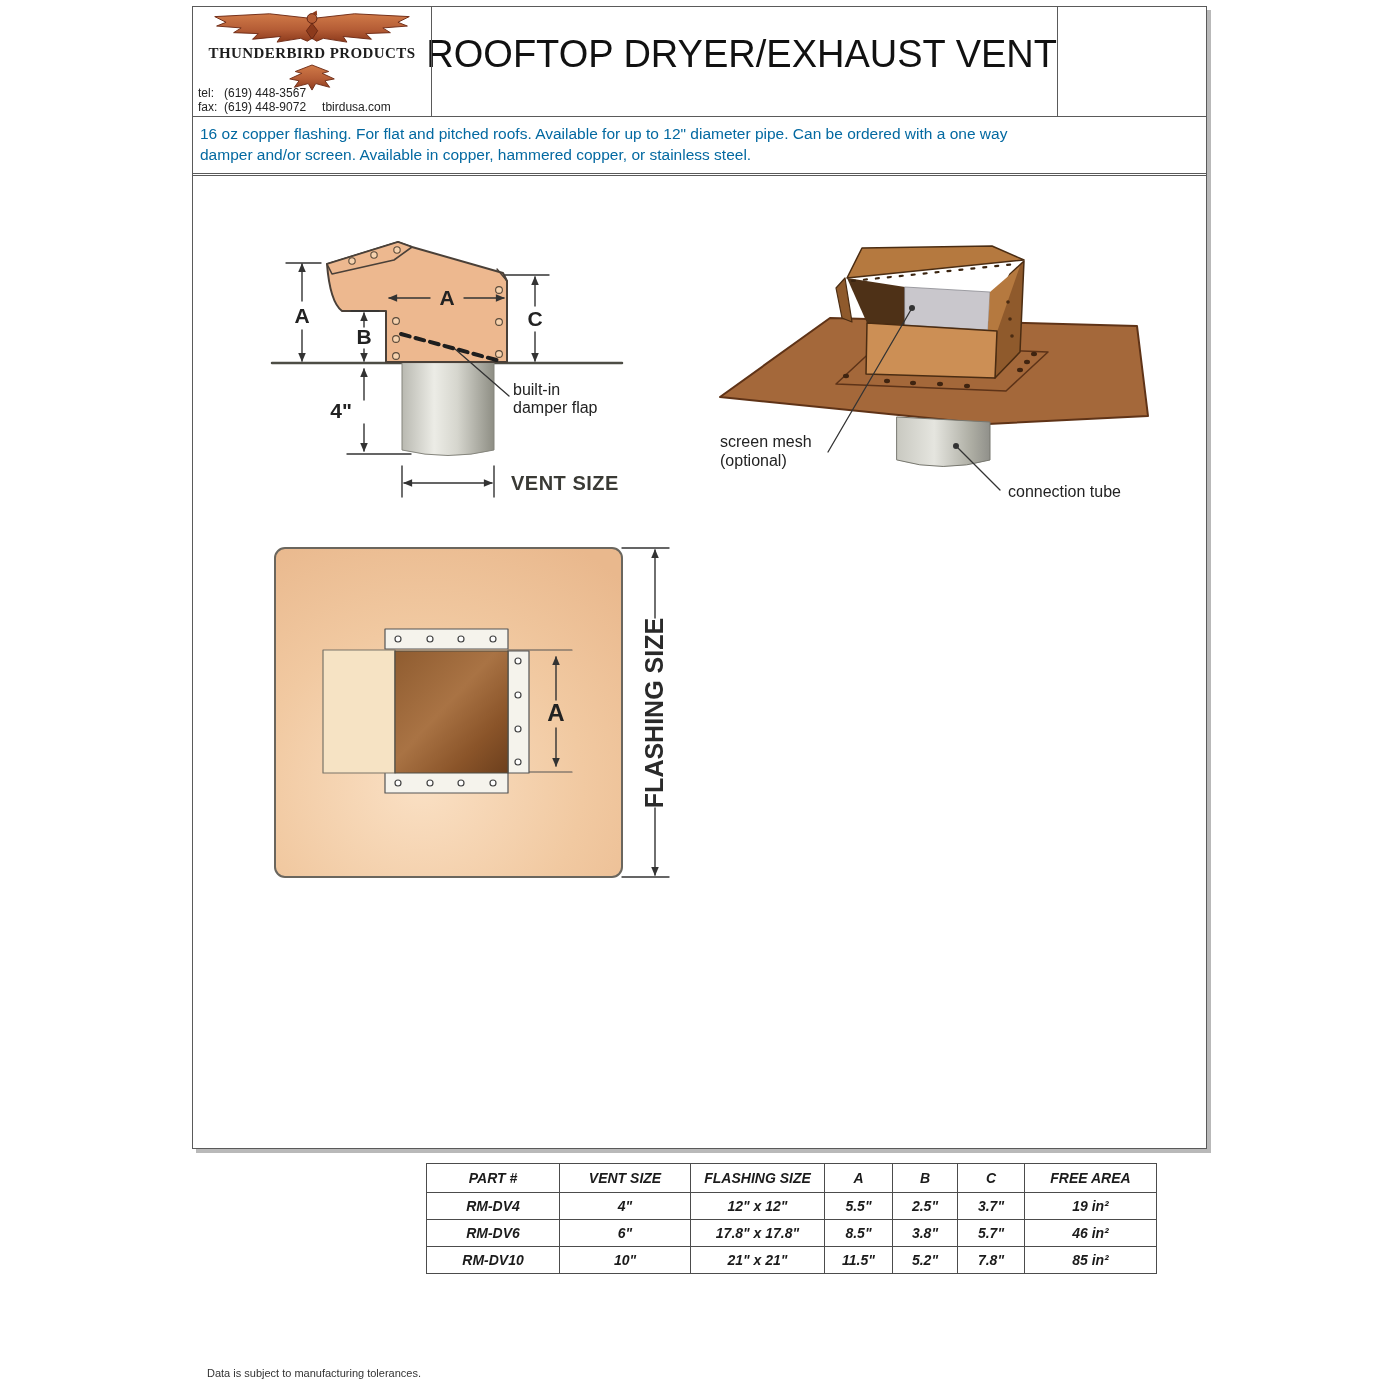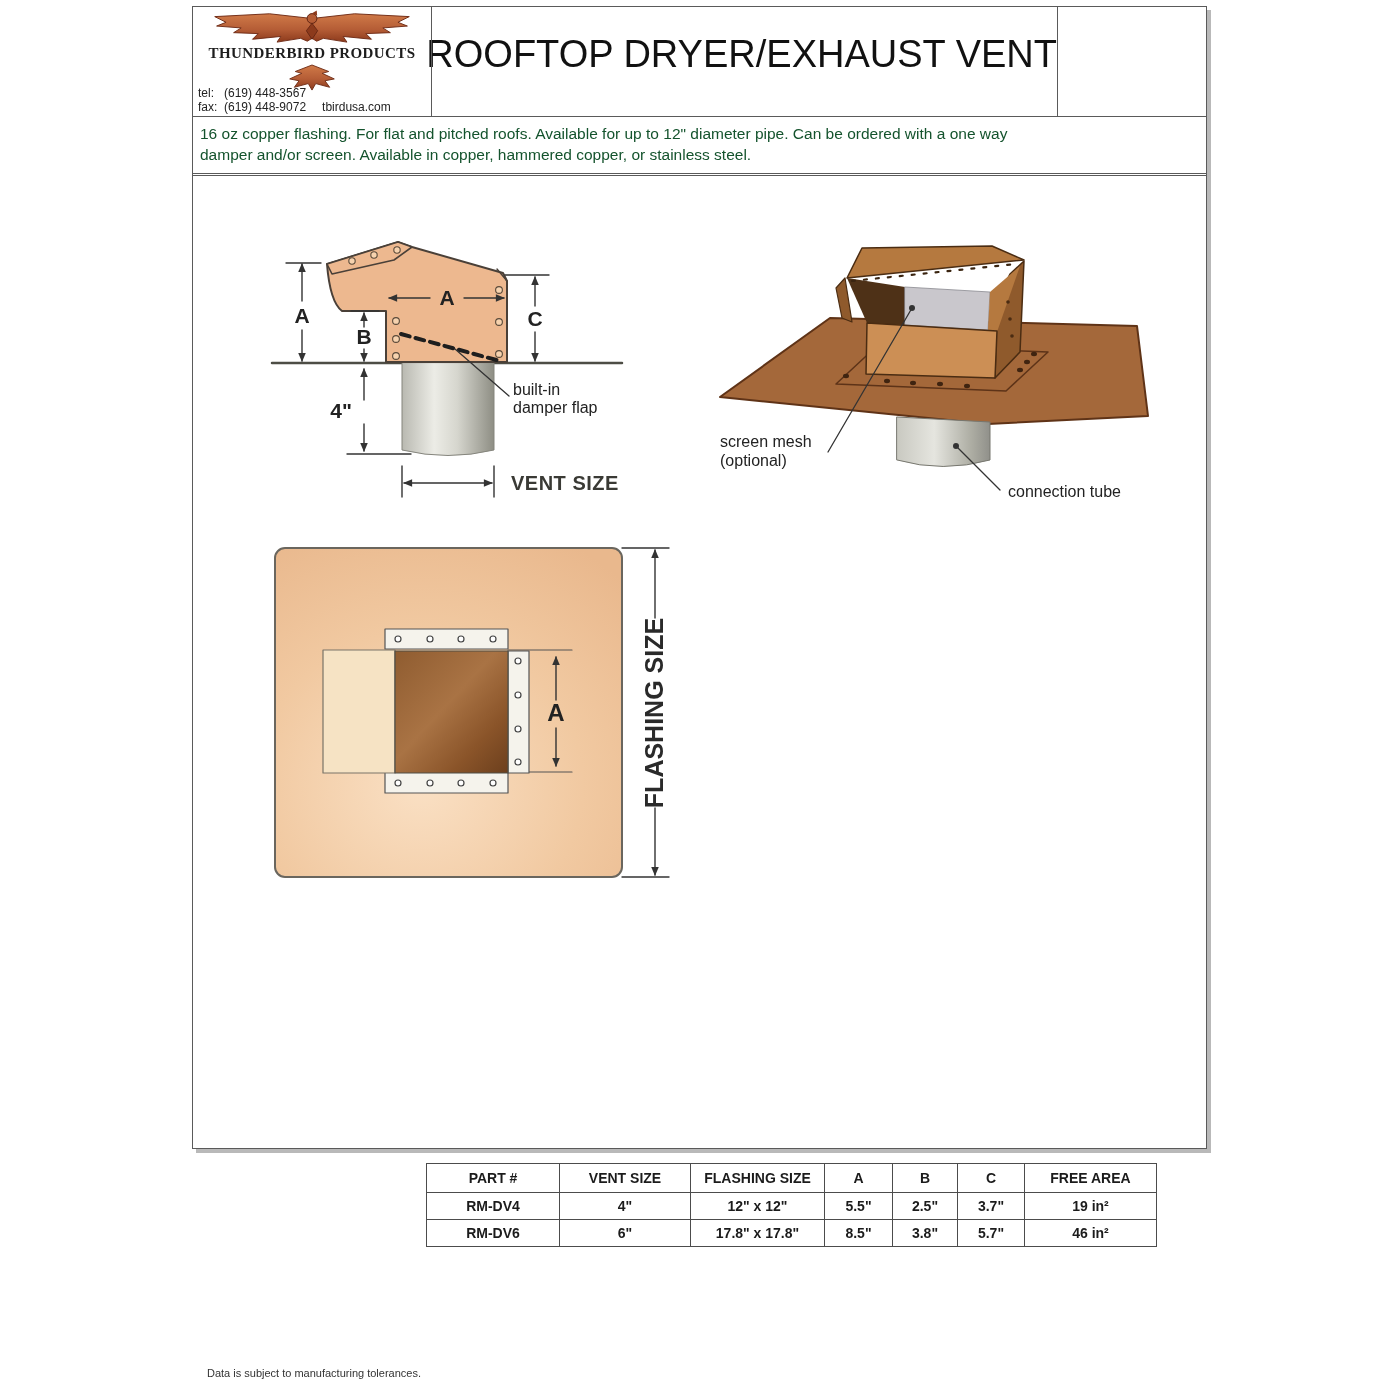--- a/index.html
+++ b/index.html
@@ -14,27 +14,27 @@
   .brand-name{font-family:"Liberation Serif", serif;font-weight:bold;font-size:15px;letter-spacing:0.4px;
               color:#1d1d1d;white-space:nowrap;margin-top:1px;}
   .contact{position:absolute;left:5px;bottom:2px;font-size:12px;line-height:13.5px;color:#222;white-space:nowrap;}
   .contact .lbl{display:inline-block;width:26px;}
   .contact .site{margin-left:16px;}
   .title-cell{width:626px;border-right:1.4px solid #5a5a5a;box-sizing:border-box;
               display:flex;align-items:center;justify-content:flex-end;}
   .doc-title{font-size:38px;font-weight:400;color:#111;letter-spacing:0px;white-space:nowrap;margin-top:-14px;}
   .corner-cell{flex:1;}
   .desc{position:absolute;top:110.5px;left:0;right:0;height:50px;border-bottom:3px double #5a5a5a;
-        box-sizing:content-box;padding:5px 8px 0 7px;font-size:15.5px;line-height:21px;color:#14532d;}
+        box-sizing:content-box;padding:5px 8px 0 7px;font-size:15.5px;line-height:21px;color:#0369a1;}
   .spec-table{position:absolute;left:233px;top:1156px;width:730px;border-collapse:collapse;
               table-layout:fixed;font-size:14px;font-weight:600;color:#1b1b1b;background:#fff;}
   .spec-table th,.spec-table td{border:1px solid #4c4c4c;text-align:center;padding:0;height:26px;
                                 font-weight:600;white-space:nowrap;overflow:hidden;}
   .spec-table thead th{height:28px;}
-  .spec-table{border:1.5px solid #4c4c4c;}
+  .spec-table{border:1.5px solid #4c4c4c;font-style:italic;}
   .footer-note{position:absolute;left:14px;top:1360px;font-size:11px;color:#333;}
   .overlay{position:absolute;left:0;top:0;width:1400px;height:1400px;pointer-events:none;}
   svg text{font-family:"Liberation Sans", sans-serif;}
 </style>
 </head>
 <body>
 
 <div class="canvas">
   <div class="page">
 
@@ -106,20 +106,29 @@
           </tr>
           <tr>
             <td>RM-DV6</td>
             <td>6"</td>
             <td>17.8" x 17.8"</td>
             <td>8.5"</td>
             <td>3.8"</td>
             <td>5.7"</td>
             <td>46 in²</td>
           </tr>
+          <tr>
+            <td>RM-DV10</td>
+            <td>10"</td>
+            <td>21" x 21"</td>
+            <td>11.5"</td>
+            <td>5.2"</td>
+            <td>7.8"</td>
+            <td>85 in²</td>
+          </tr>
         </tbody>
     </table>
 
     <div class="footer-note">Data is subject to manufacturing tolerances.</div>
   </div>
 
   <svg class="overlay" viewBox="0 0 1400 1400">
     <defs>
       <marker id="arw" viewBox="0 0 10 10" refX="9" refY="5" markerWidth="11" markerHeight="9" orient="auto-start-reverse" markerUnits="userSpaceOnUse">
         <path d="M0,0.8 L10,5 L0,9.2 Z" fill="#333"></path>

